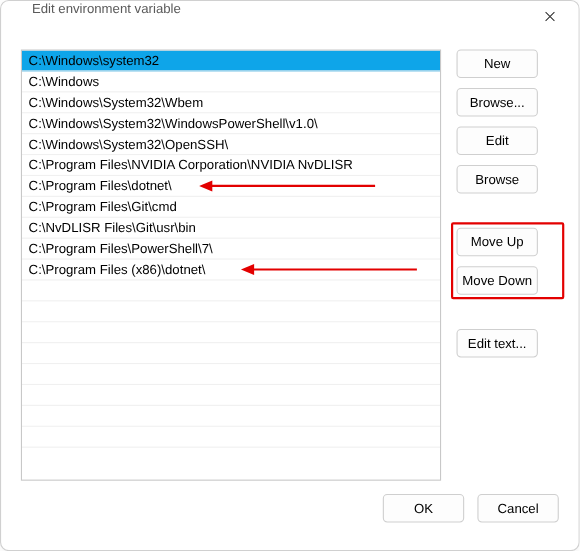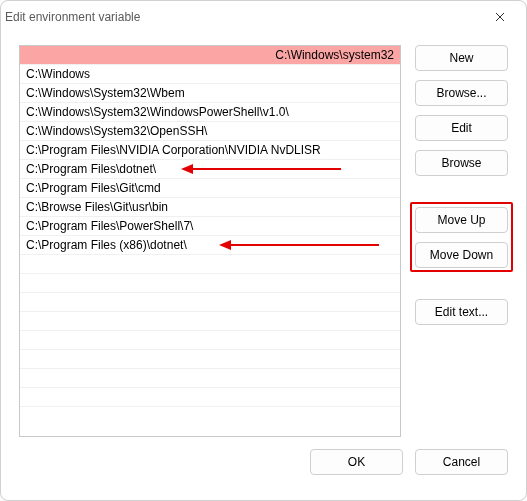--- a/index.html
+++ b/index.html
@@ -21,22 +21,22 @@
       background: #fff;
       border: 1px solid #d0d0d0;
       border-radius: 8px;
       display: flex;
       flex-direction: column;
       box-shadow: 0 2px 10px rgba(0,0,0,0.05);
     }
     .titlebar {
       height: 32px;
       display: flex;
-      align-items: center;
-      padding: 0 10px 0 4px;
+      align-items: flex-start;
+      padding: 0 10px 0 28px;
       justify-content: space-between;
       color: #5a5a5a;
     }
     .titlebar-title {
       font-size: 12px;
     }
     .close-btn {
       width: 32px;
       height: 28px;
       display: flex;
@@ -63,30 +63,29 @@
       font-size: 12px;
       border-bottom: 1px solid #f0f0f0;
       height: 19px;
       line-height: 15px;
       white-space: nowrap;
       overflow: hidden;
       color: #000;
       position: relative;
     }
     .list-item.selected {
-      background: #fca5a5;
-      text-align: right;
+      background: #0ea5e9;
     }
     .side-buttons {
       width: 93px;
       display: flex;
       flex-direction: column;
     }
     .btn {
-      width: 93px;
+      width: 74px;
       height: 26px;
       border: 1px solid #cfcfcf;
       background: #fdfdfd;
       border-radius: 4px;
       font-size: 12px;
       font-family: inherit;
       cursor: default;
       color: #000;
       margin-bottom: 9px;
     }
@@ -136,21 +135,21 @@
           <div class="list-item">C:\Windows</div>
           <div class="list-item">C:\Windows\System32\Wbem</div>
           <div class="list-item">C:\Windows\System32\WindowsPowerShell\v1.0\</div>
           <div class="list-item">C:\Windows\System32\OpenSSH\</div>
           <div class="list-item">C:\Program Files\NVIDIA Corporation\NVIDIA NvDLISR</div>
           <div class="list-item">C:\Program Files\dotnet\<svg width="180" height="12" class="arrow" style="left: 161.2px; top: 3px;">
               <line x1="8" y1="6" x2="160" y2="6" stroke="#e30000" stroke-width="2"></line>
               <polygon points="0,6 12,1 12,11" fill="#e30000"></polygon>
             </svg></div>
           <div class="list-item">C:\Program Files\Git\cmd</div>
-          <div class="list-item">C:\Browse Files\Git\usr\bin</div>
+          <div class="list-item">C:\NvDLISR Files\Git\usr\bin</div>
           <div class="list-item">C:\Program Files\PowerShell\7\</div>
           <div class="list-item">C:\Program Files (x86)\dotnet\<svg width="180" height="12" class="arrow" style="left: 199px; top: 3px;">
               <line x1="8" y1="6" x2="160" y2="6" stroke="#e30000" stroke-width="2"></line>
               <polygon points="0,6 12,1 12,11" fill="#e30000"></polygon>
             </svg></div>
           <div class="list-item"></div>
           <div class="list-item"></div>
           <div class="list-item"></div>
           <div class="list-item"></div>
           <div class="list-item"></div>

